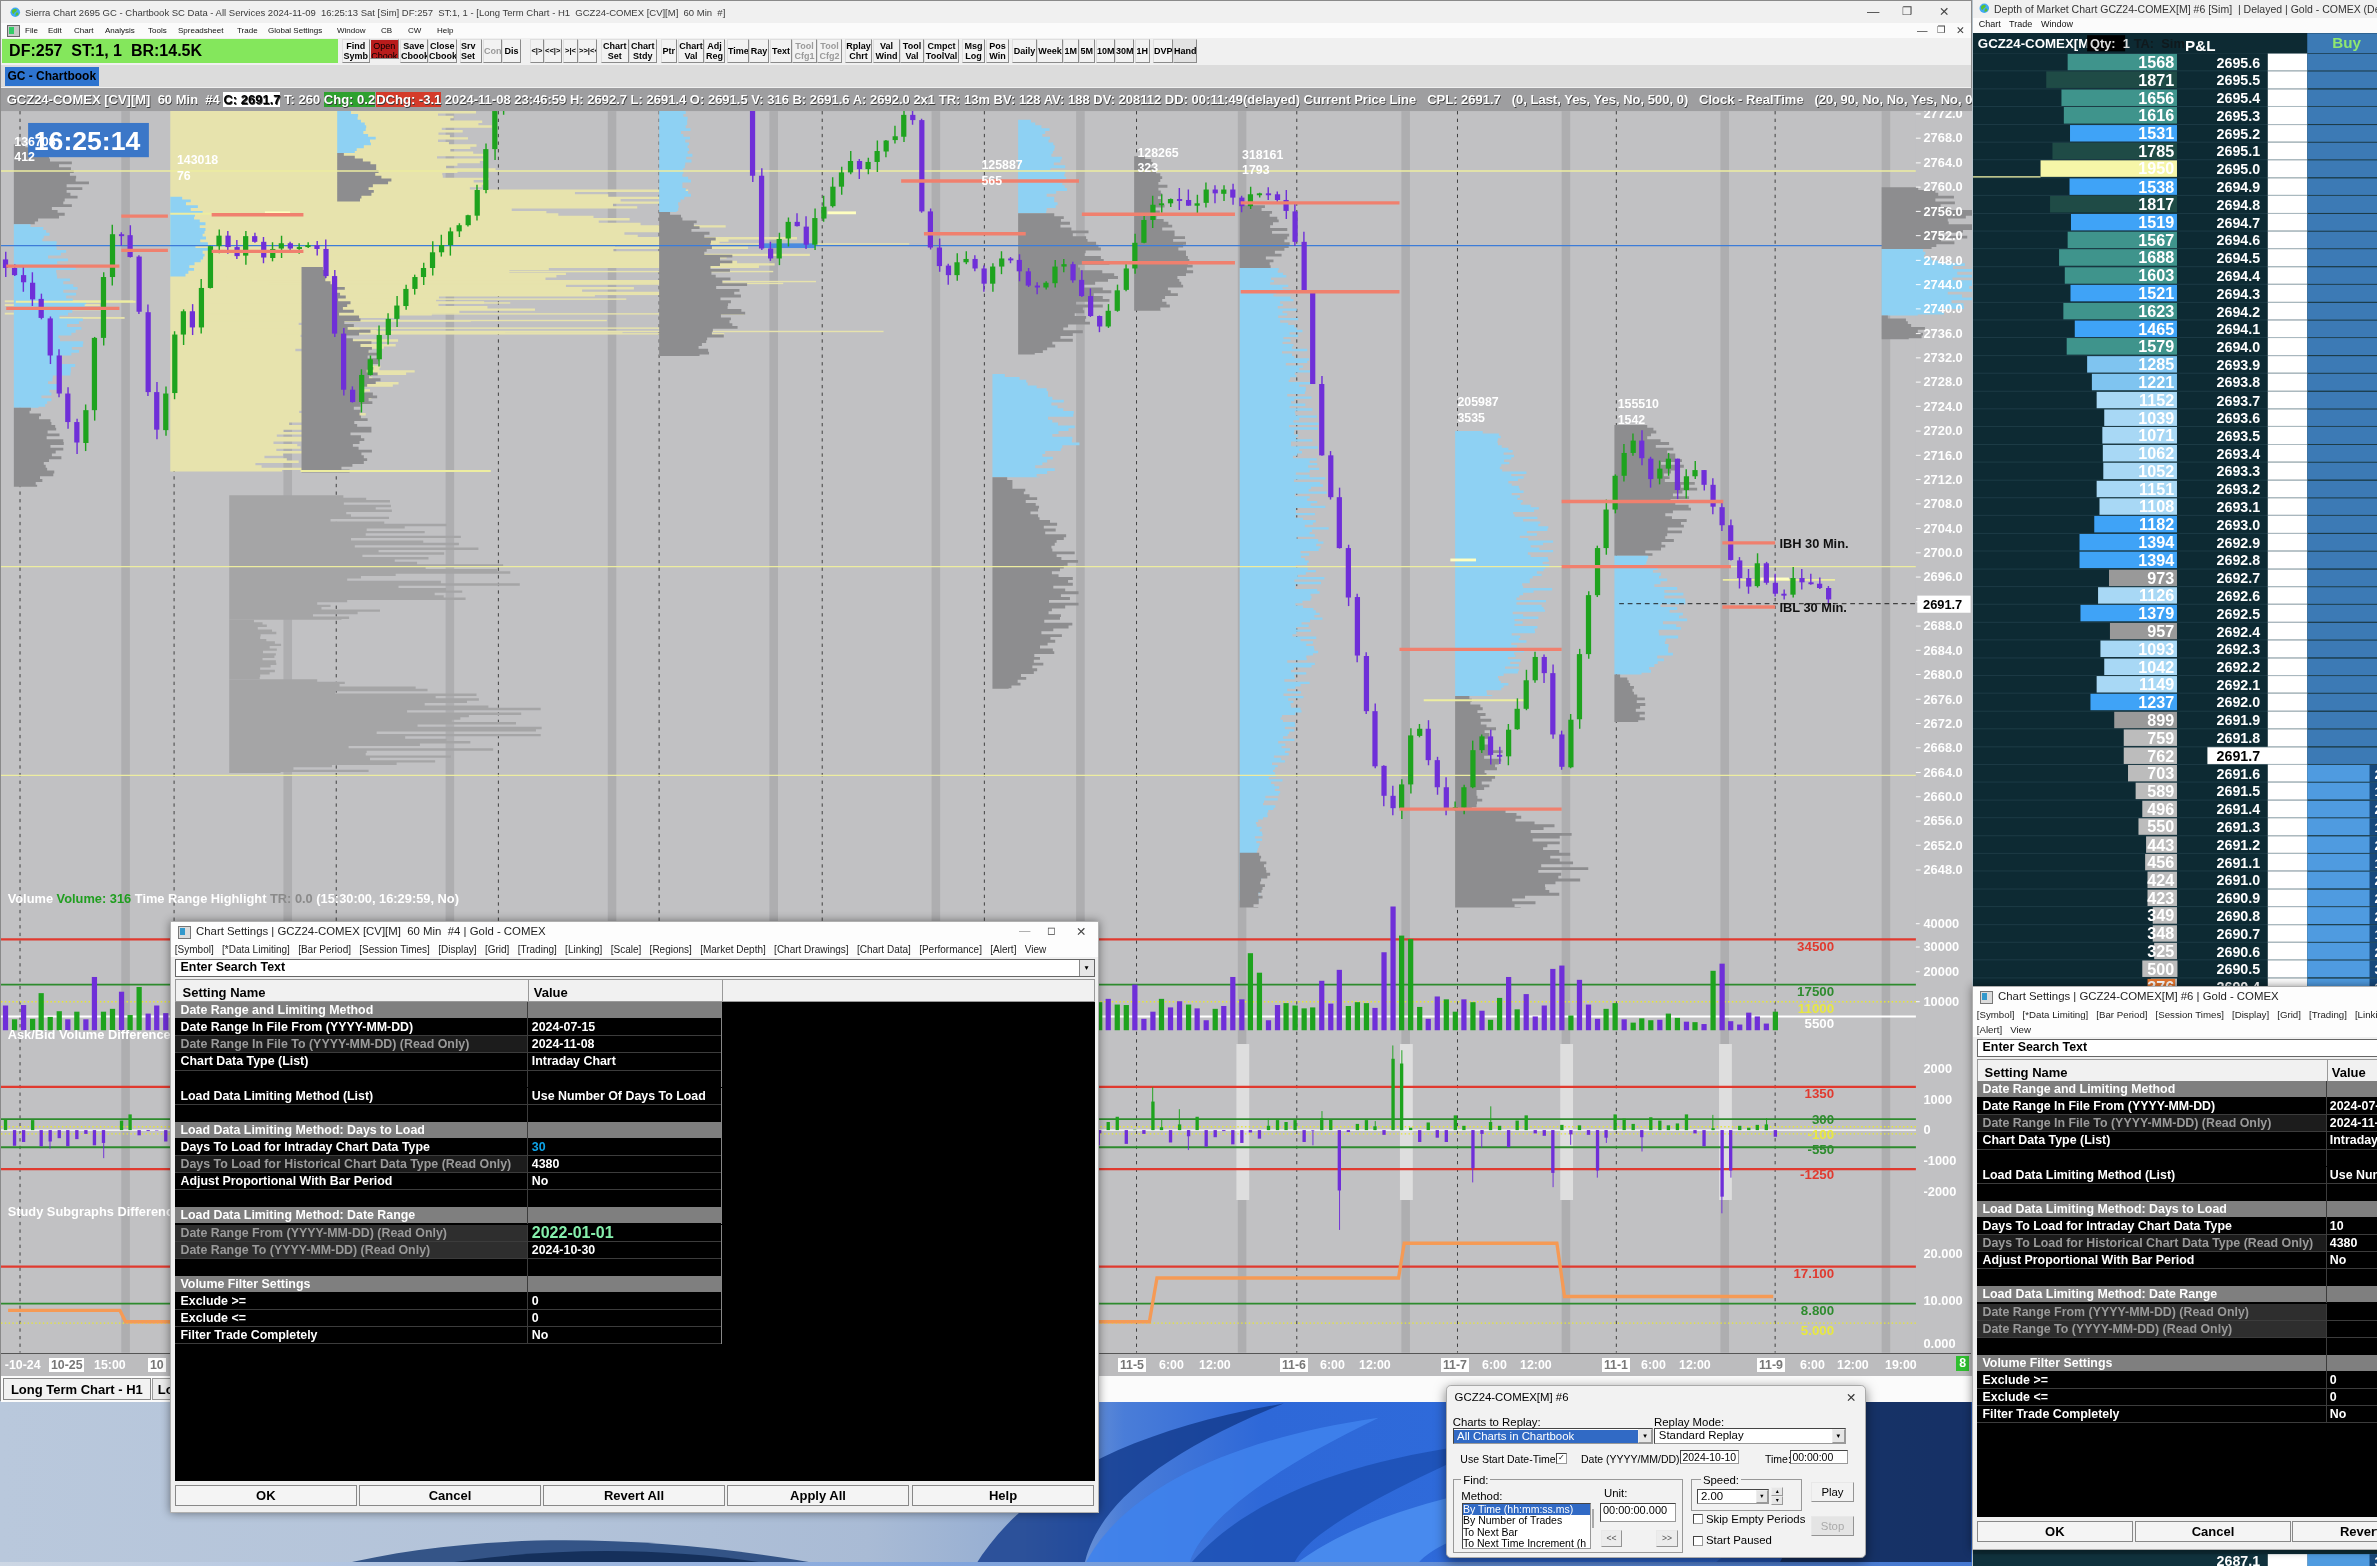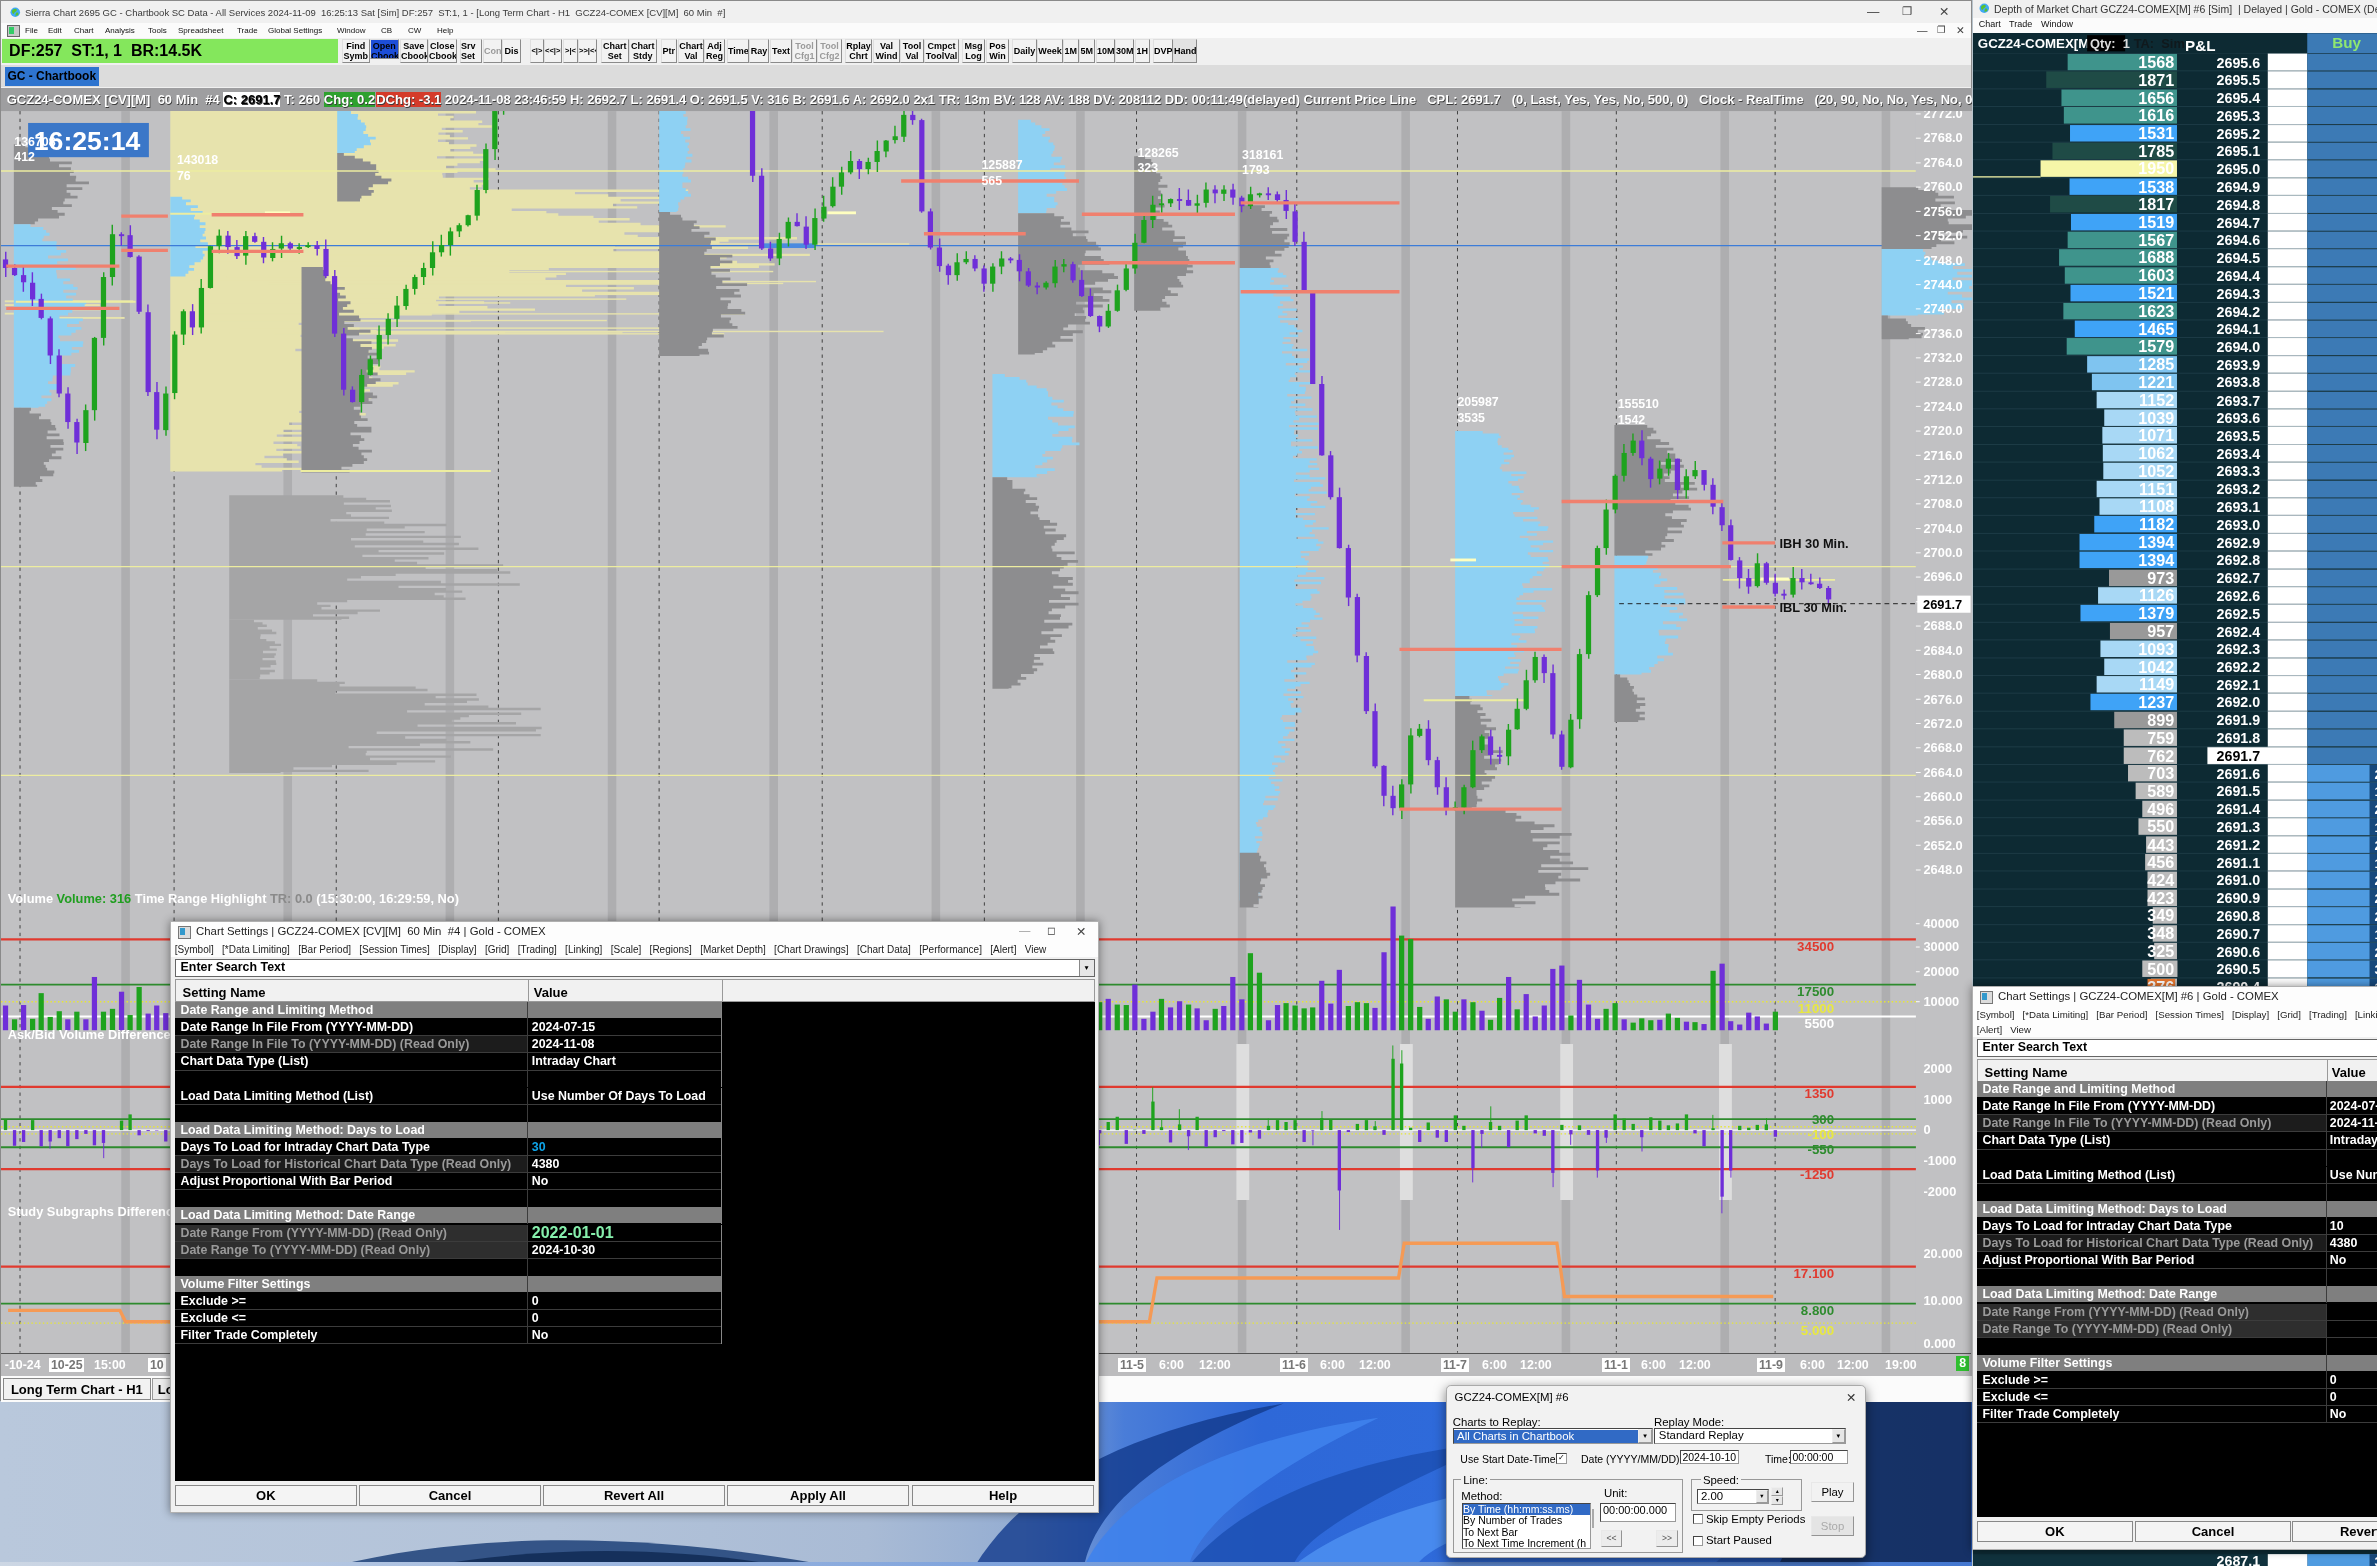--- a/index.html
+++ b/index.html
@@ -44,21 +44,21 @@
         <span style="position:absolute;left:1916px;top:1px;font-size:10.5px;color:#444;">—</span>
         <span style="position:absolute;left:1936px;top:0.5px;font-size:9.5px;color:#444;">❐</span>
         <span style="position:absolute;left:1955px;top:0.5px;font-size:10.5px;color:#444;">✕</span>
       </div>
       <div style="position:absolute;left:0;top:37px;width:100%;height:27px;background:#f0f0f0;">
         <div style="position:absolute;left:1.4px;top:1px;width:336px;height:24px;background:#84e75c;color:#000;font-size:16px;font-weight:bold;line-height:24px;padding-left:6.7px;box-sizing:border-box;">DF:257&nbsp; ST:1, 1&nbsp; BR:14.5K</div>
         <div style="position:absolute;left:341px;top:1px;width:27.6px;height:24px;background:#f2f2f2;border:1px outset #dfdfdf;box-sizing:border-box;color:#000;font-size:9px;font-weight:bold;text-align:center;line-height:10.5px;overflow:hidden;">
           <div style="margin-top:0.5px;white-space:nowrap;">Find</div>
           <div style="white-space:nowrap;">Symb</div>
         </div>
-        <div style="position:absolute;left:369px;top:1px;width:28.5px;height:20px;background:#1d4ed8;border:1px outset #dfdfdf;box-sizing:border-box;color:#000;font-size:9px;font-weight:bold;text-align:center;line-height:10.5px;overflow:hidden;">
+        <div style="position:absolute;left:369px;top:1px;width:28.5px;height:20px;background:#b91c1c;border:1px outset #dfdfdf;box-sizing:border-box;color:#000;font-size:9px;font-weight:normal;text-align:center;line-height:10.5px;overflow:hidden;">
           <div style="margin-top:0.5px;white-space:nowrap;">Open</div>
           <div style="white-space:nowrap;">Cbook</div>
         </div>
         <div style="position:absolute;left:399px;top:1px;width:27.6px;height:24px;background:#f2f2f2;border:1px outset #dfdfdf;box-sizing:border-box;color:#000;font-size:9px;font-weight:bold;text-align:center;line-height:10.5px;overflow:hidden;">
           <div style="margin-top:0.5px;white-space:nowrap;">Save</div>
           <div style="white-space:nowrap;">Cbook</div>
         </div>
         <div style="position:absolute;left:427px;top:1px;width:28.5px;height:24px;background:#f2f2f2;border:1px outset #dfdfdf;box-sizing:border-box;color:#000;font-size:9px;font-weight:bold;text-align:center;line-height:10.5px;overflow:hidden;">
           <div style="margin-top:0.5px;white-space:nowrap;">Close</div>
           <div style="white-space:nowrap;">Cbook</div>
@@ -2109,21 +2109,21 @@
       </div>
       <span style="position:absolute;left:207px;top:29.5px;font-size:11.4px;color:#000;white-space:nowrap;">Replay Mode:</span>
       <div style="position:absolute;left:207px;top:42px;width:192px;height:16px;background:#fff;border:1px inset #999;box-sizing:border-box;font-size:11.4px;line-height:13.3px;padding-left:3.8px;">Standard Replay<div style="position:absolute;right:0px;top:0px;width:13.3px;height:14.3px;background:#e6e6e6;border:1px outset #eee;box-sizing:border-box;text-align:center;font-size:6.2px;line-height:12.4px;">▼</div></div>
       <span style="position:absolute;left:13.3px;top:67px;font-size:10.5px;color:#000;white-space:nowrap;">Use Start Date-Time</span>
       <div style="position:absolute;left:109px;top:67px;width:8.6px;height:8.6px;background:#fff;border:1px inset #999;font-size:8px;line-height:8px;text-align:center;">✓</div>
       <span style="position:absolute;left:134px;top:67px;font-size:10.5px;color:#000;white-space:nowrap;">Date (YYYY/MM/DD):</span>
       <div style="position:absolute;left:233px;top:64px;width:59px;height:14.3px;background:#fff;border:1px inset #999;box-sizing:border-box;font-size:10.5px;line-height:12px;padding-left:1.4px;white-space:nowrap;overflow:hidden;">2024-10-10</div>
       <span style="position:absolute;left:318px;top:67px;font-size:10.5px;color:#000;white-space:nowrap;">Time:</span>
       <div style="position:absolute;left:343px;top:64px;width:58px;height:14.3px;background:#fff;border:1px inset #999;box-sizing:border-box;font-size:10.5px;line-height:12px;padding-left:1.4px;white-space:nowrap;">00:00:00</div>
       <div style="position:absolute;left:5.7px;top:93px;width:228px;height:72px;border:0.5px solid #999;"></div>
-      <span style="position:absolute;left:14.3px;top:88px;background:#f2f2f2;font-size:11.4px;padding:0 1.9px;">Line:</span>
+      <span style="position:absolute;left:14.3px;top:88px;background:#f2f2f2;font-size:11.4px;padding:0 1.9px;">Find:</span>
       <span style="position:absolute;left:14.3px;top:104px;font-size:11.4px;color:#000;white-space:nowrap;">Method:</span>
       <div style="position:absolute;left:15px;top:117px;width:129px;height:46px;background:#fff;border:1px inset #999;box-sizing:border-box;font-size:10.5px;line-height:11.4px;overflow:hidden;">
         <div style="background:#316ac5;color:#fff;">By Time (hh:mm:ss.ms)</div>
         <div>By Number of Trades</div>
         <div>To Next Bar</div>
         <div>To Next Time Increment (h</div>
       </div>
       <div style="position:absolute;left:145px;top:123px;width:2.4px;height:19px;background:#aaa;"></div>
       <span style="position:absolute;left:157px;top:101px;font-size:11.4px;color:#000;white-space:nowrap;">Unit:</span>
       <div style="position:absolute;left:153px;top:117px;width:76px;height:19px;background:#fff;border:1px inset #999;box-sizing:border-box;font-size:11px;line-height:12.4px;padding-left:1.9px;">00:00:00.000</div>

